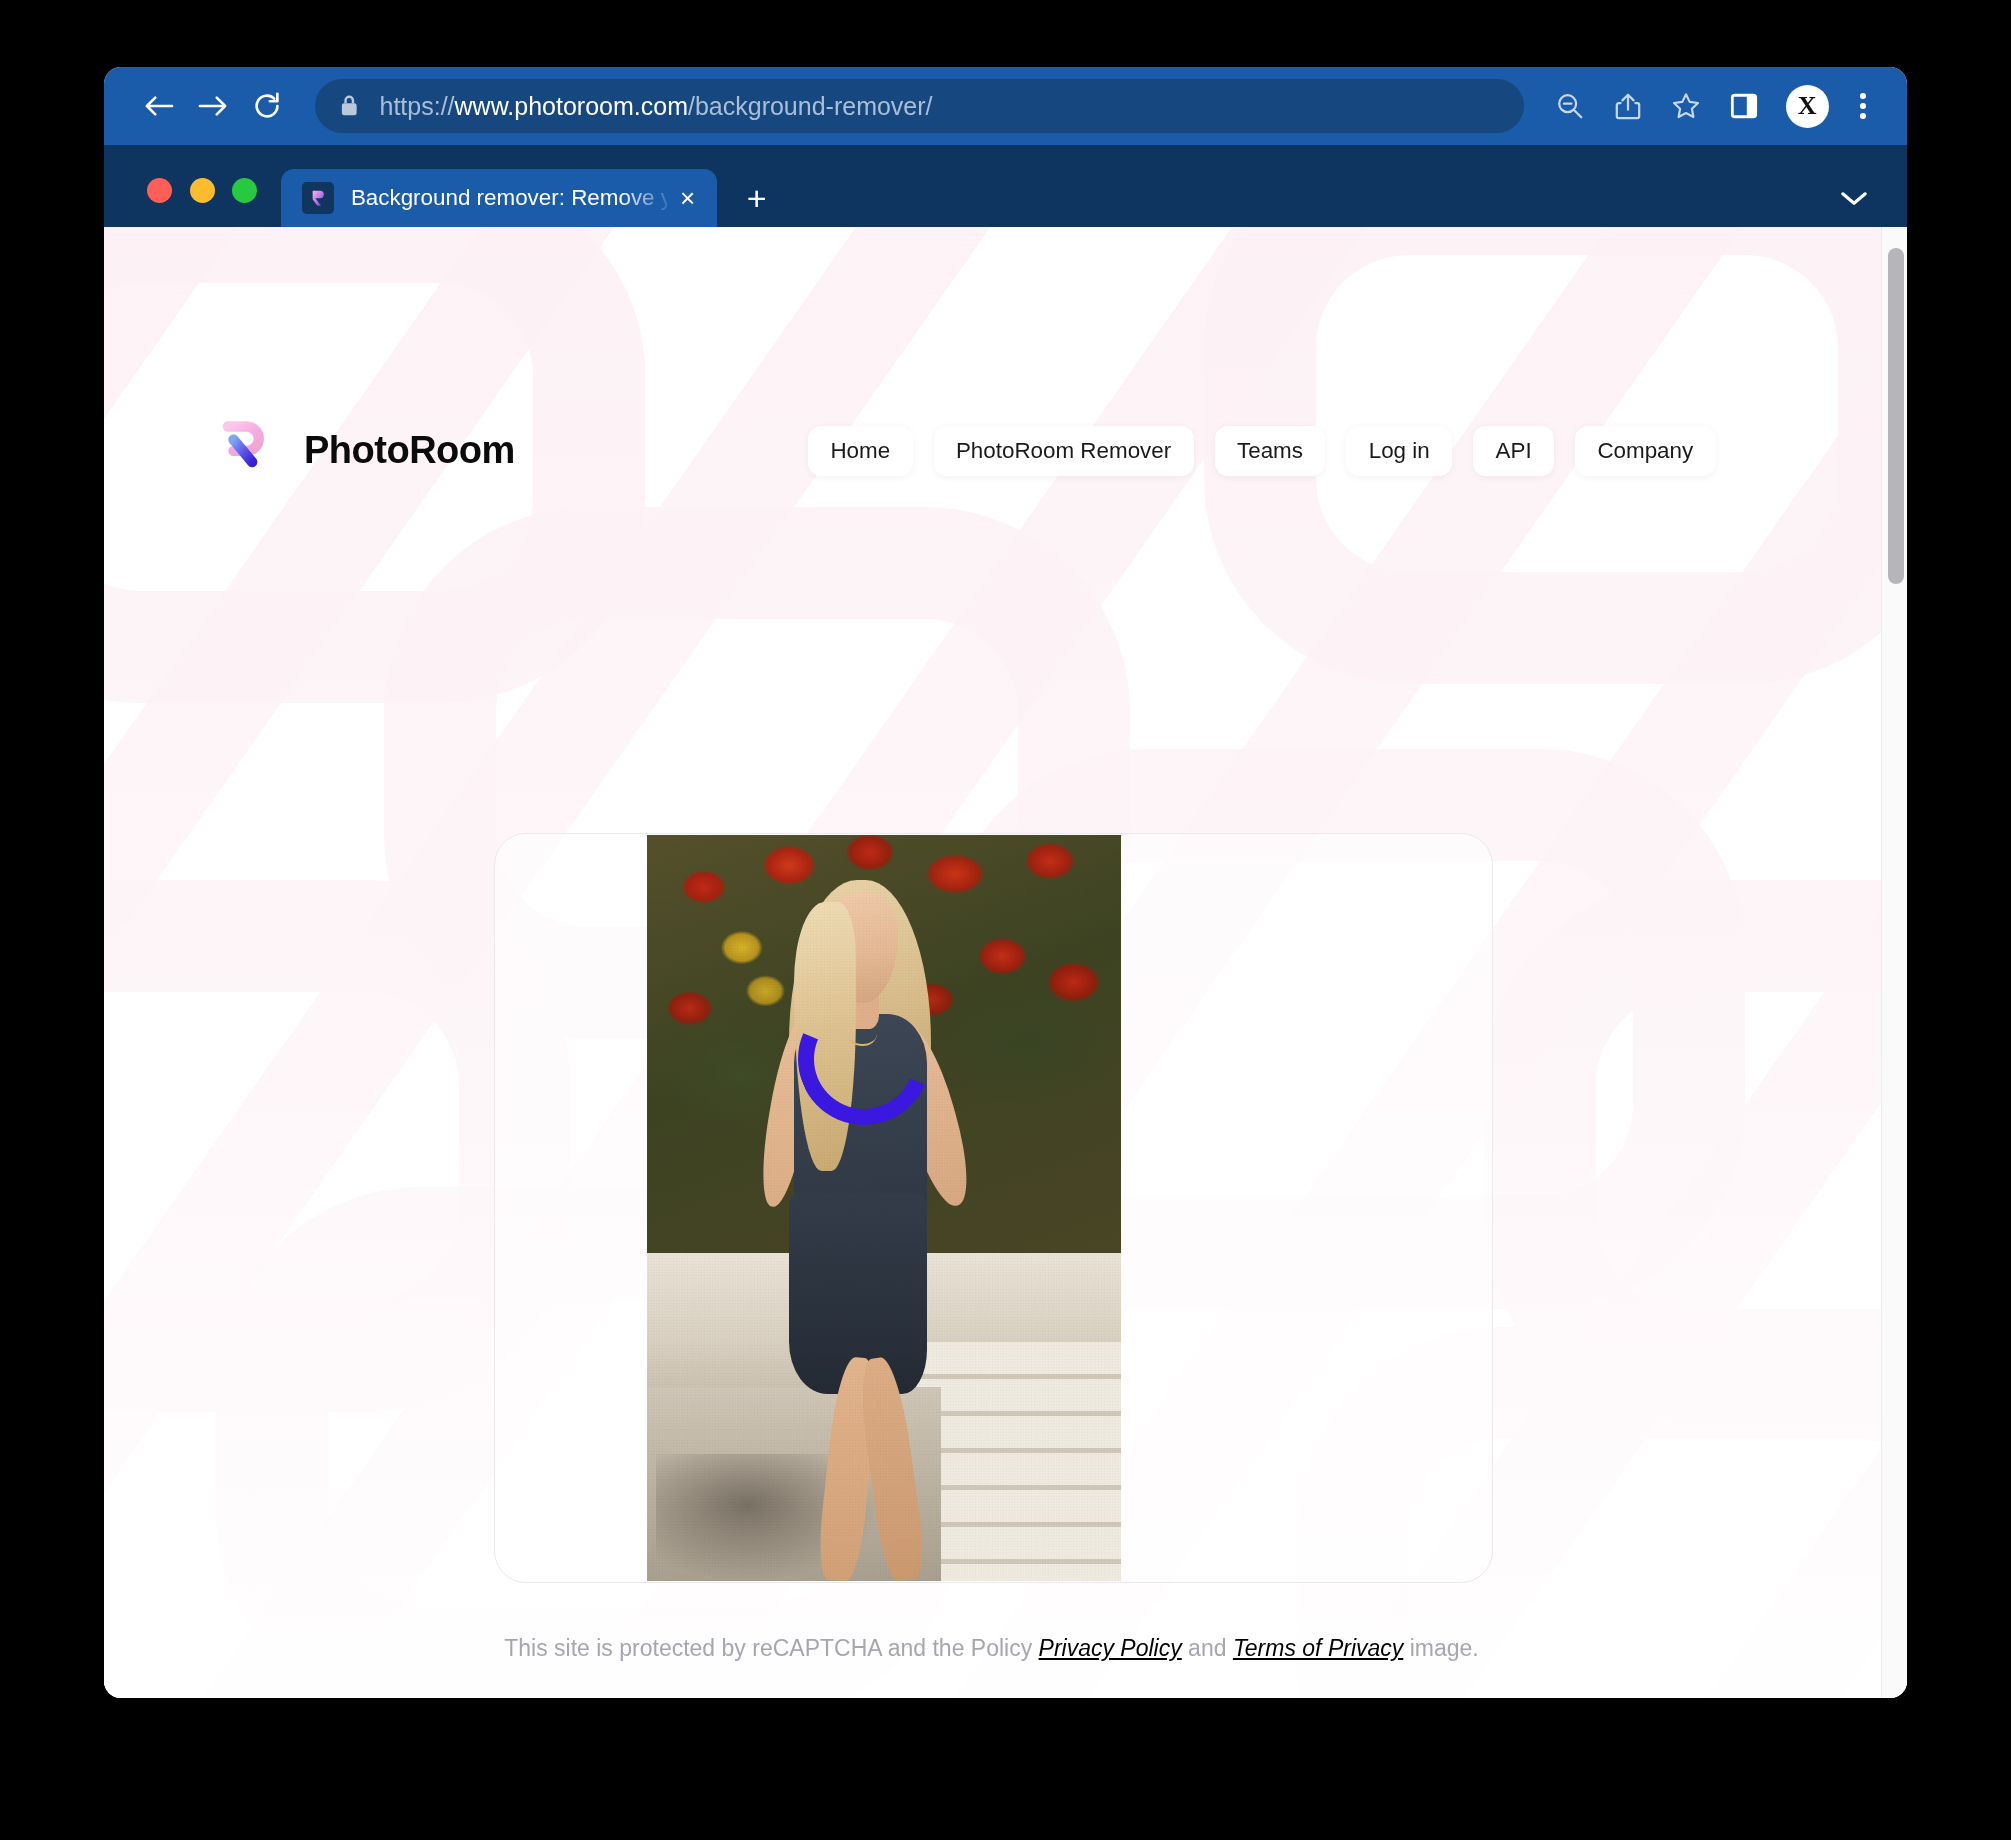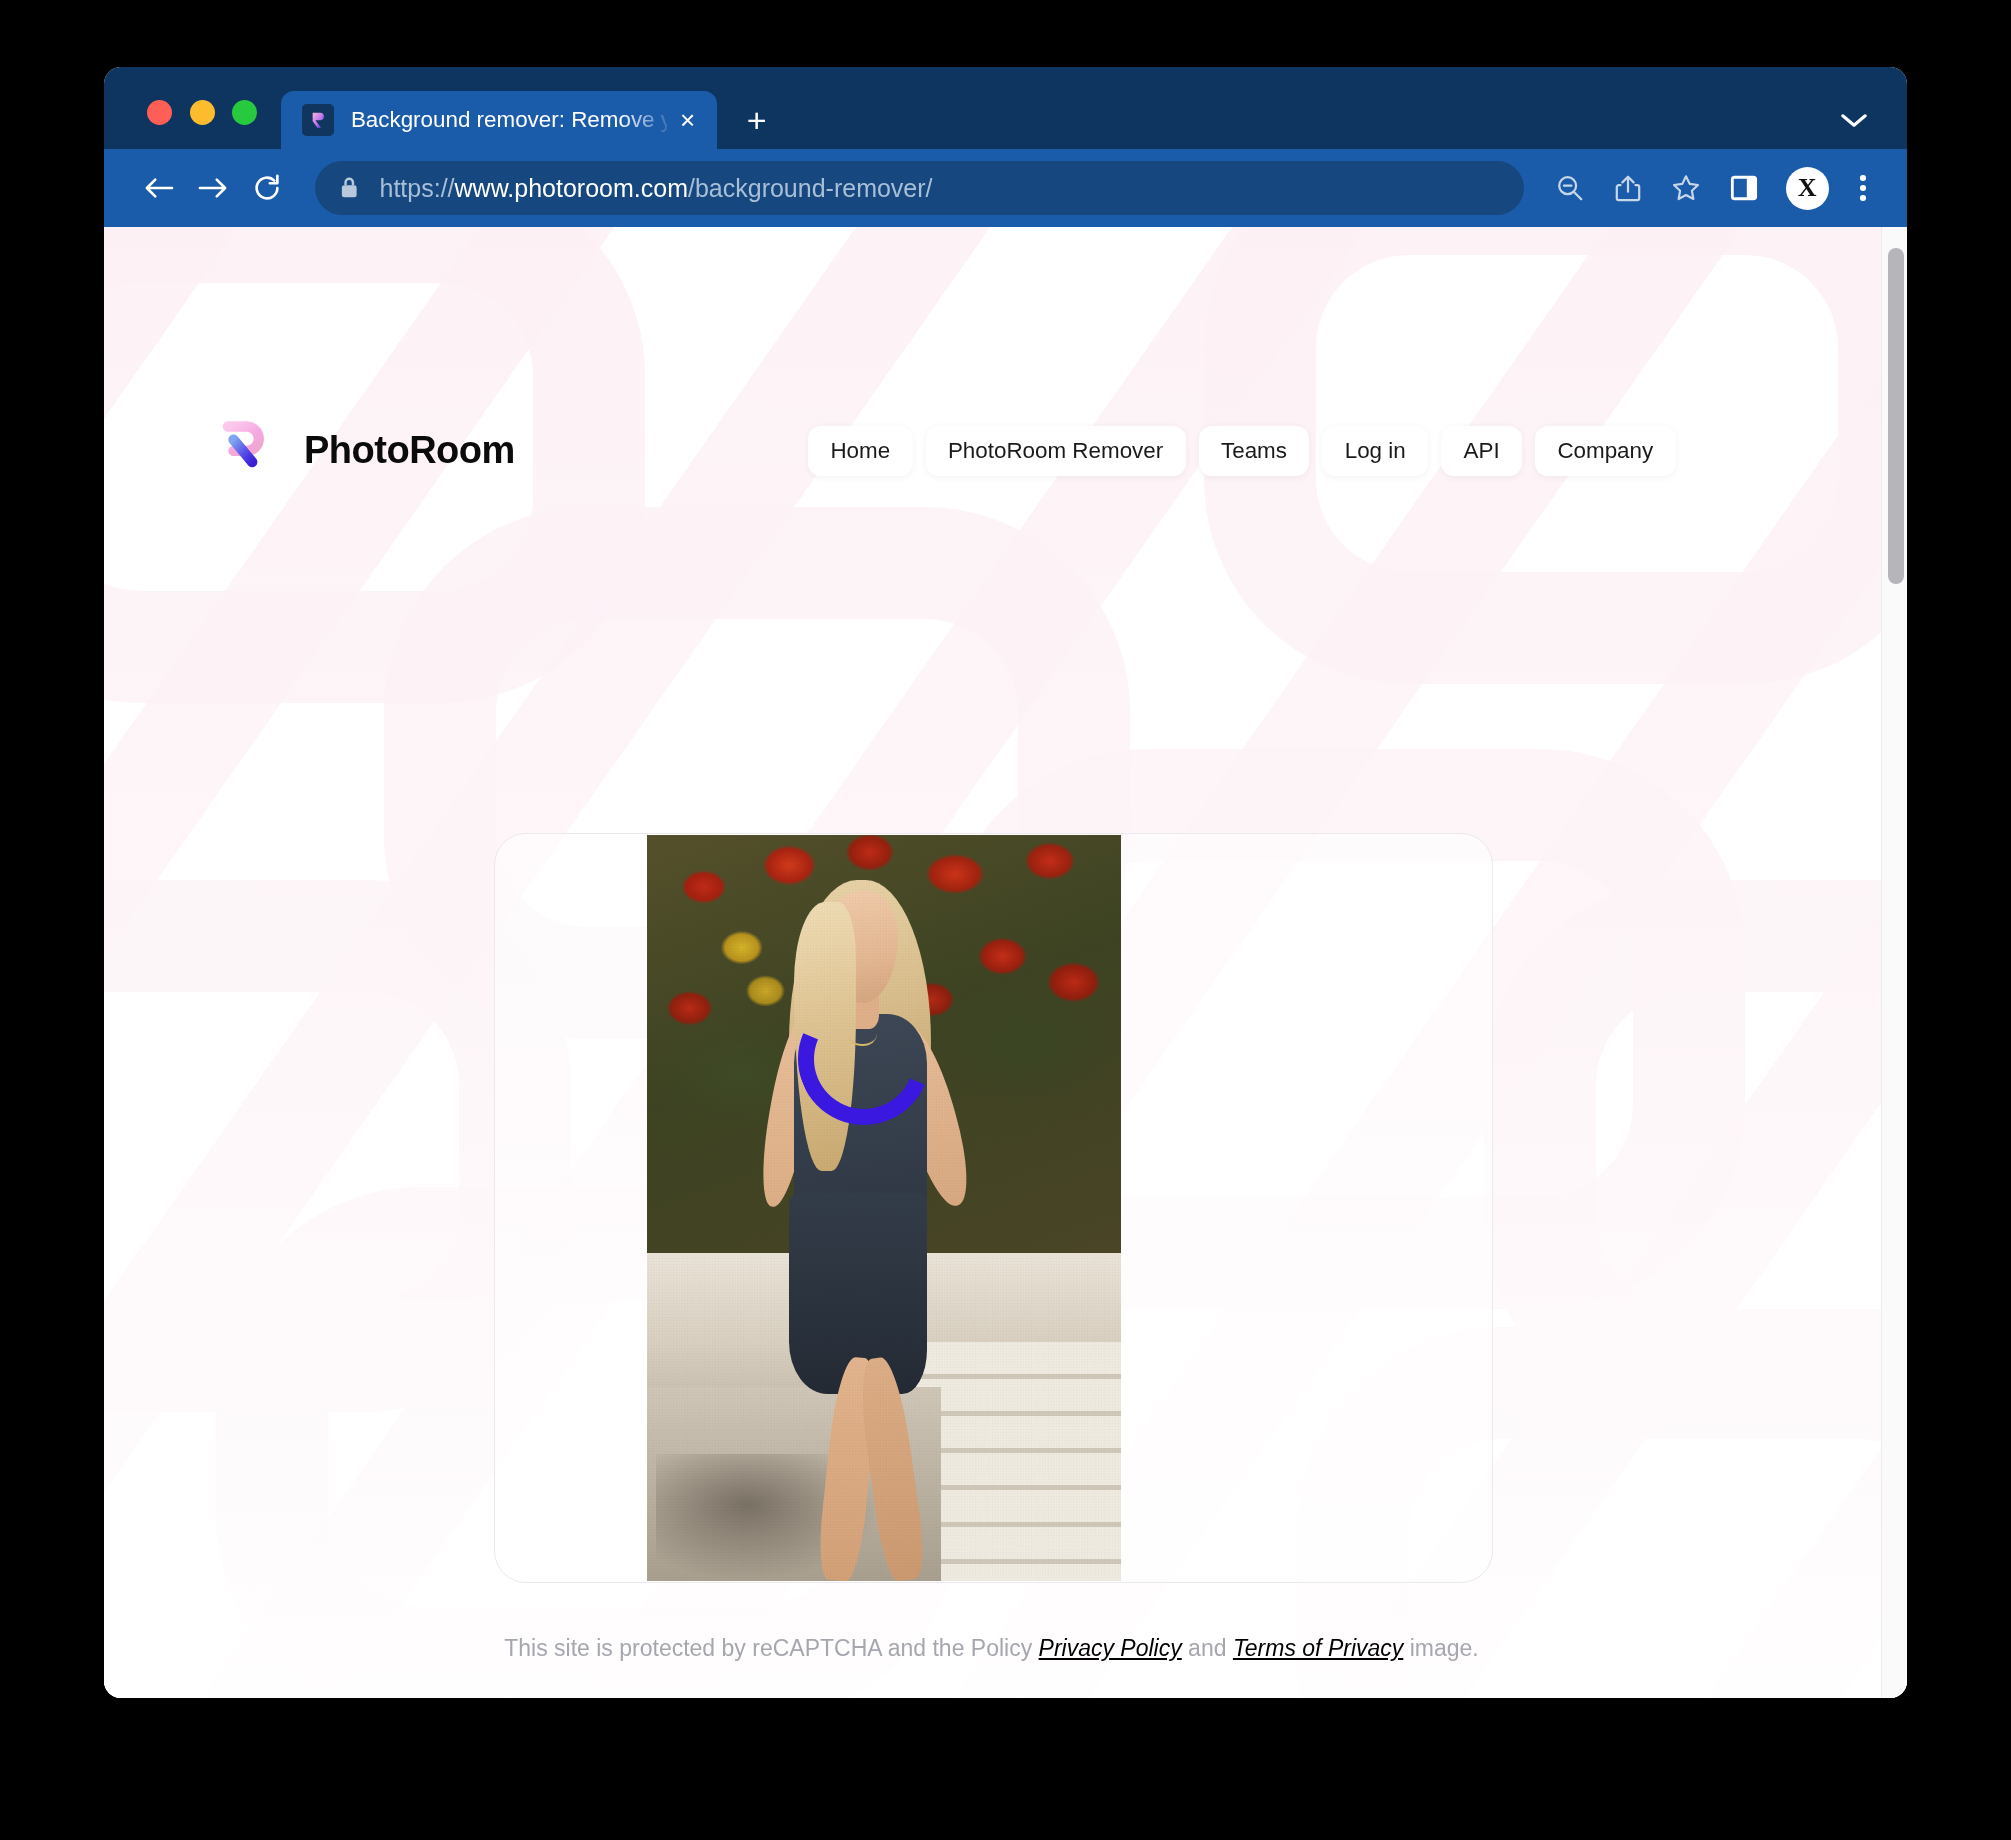--- a/index.html
+++ b/index.html
@@ -271,21 +271,21 @@
     font-size: 38px;
     font-weight: bold;
     color: #0B0B0B;
     letter-spacing: -0.5px;
   }
   #site-nav {
     position: absolute;
     left: 704px;
     display: flex;
     align-items: flex-start;
-    gap: 13px;
+    gap: 21px;
   }
   .nav-pill {
     background: #ffffff;
     border-radius: 13px;
     height: 50px;
     display: flex;
     align-items: center;
     padding: 0 22.4px;
     font-size: 22.4px;
     color: #1A1A1A;
@@ -506,20 +506,80 @@
     height: 336px;
     border-radius: 8.4px;
     background: #B6B6BA;
   }
 </style>
 </head>
 <body>
 
 <div id="browser-window">
 
+  <div id="toolbar">
+    <div class="nav-btn">
+      <svg width="32" height="28" viewBox="0 0 34 30" aria-hidden="true">
+        <path d="M31 15H4M13 6L4 15l9 9" fill="none" stroke="#ffffff" stroke-width="2.8" stroke-linecap="round" stroke-linejoin="round"></path>
+      </svg>
+    </div>
+    <div class="nav-btn">
+      <svg width="32" height="28" viewBox="0 0 34 30" aria-hidden="true">
+        <path d="M3 15h27M21 6l9 9-9 9" fill="none" stroke="#ffffff" stroke-width="2.8" stroke-linecap="round" stroke-linejoin="round"></path>
+      </svg>
+    </div>
+    <div class="nav-btn">
+      <svg width="32" height="32" viewBox="0 0 34 34" aria-hidden="true">
+        <path d="M28 17a11 11 0 1 1-3.3-7.8" fill="none" stroke="#ffffff" stroke-width="2.8" stroke-linecap="round"></path>
+        <path d="M28 4v8h-8" fill="none" stroke="#ffffff" stroke-width="2.8" stroke-linecap="round" stroke-linejoin="round"></path>
+      </svg>
+    </div>
+
+    <div class="omnibox">
+      <div class="lock-icon">
+        <svg width="20.5" height="24" viewBox="0 0 22 26" aria-hidden="true">
+          <rect x="3" y="10" width="16" height="13" rx="2.5" fill="#B8C9DD"></rect>
+          <path d="M7 10V7a4 4 0 0 1 8 0v3" fill="none" stroke="#B8C9DD" stroke-width="2.6"></path>
+        </svg>
+      </div>
+      <div class="url-text"><span>https://</span><span class="url-host">www.photoroom.com</span><span>/background-remover/</span></div>
+    </div>
+
+    <div class="omni-icon">
+      <svg width="30" height="30" viewBox="0 0 32 32" aria-hidden="true">
+        <circle cx="13.5" cy="13.5" r="9" fill="none" stroke="#C7D7E8" stroke-width="2.4"></circle>
+        <path d="M9.5 13.5h8" stroke="#C7D7E8" stroke-width="2.4" stroke-linecap="round"></path>
+        <path d="M20.5 20.5L28 28" stroke="#C7D7E8" stroke-width="2.4" stroke-linecap="round"></path>
+      </svg>
+    </div>
+    <div class="omni-icon">
+      <svg width="28" height="30" viewBox="0 0 30 32" aria-hidden="true">
+        <path d="M7 13H5a2 2 0 0 0-2 2v12a2 2 0 0 0 2 2h20a2 2 0 0 0 2-2V15a2 2 0 0 0-2-2h-2" fill="none" stroke="#C7D7E8" stroke-width="2.4" stroke-linecap="round"></path>
+        <path d="M15 20V4M9 10l6-6 6 6" fill="none" stroke="#C7D7E8" stroke-width="2.4" stroke-linecap="round" stroke-linejoin="round"></path>
+      </svg>
+    </div>
+    <div class="omni-icon">
+      <svg width="30" height="30" viewBox="0 0 32 32" aria-hidden="true">
+        <path d="M16 3.5l3.9 8.1 8.9 1.2-6.5 6.2 1.6 8.8-7.9-4.3-7.9 4.3 1.6-8.8L3.2 12.8l8.9-1.2z" fill="none" stroke="#C7D7E8" stroke-width="2.3" stroke-linejoin="round"></path>
+      </svg>
+    </div>
+    <div class="tb-icon">
+      <svg width="28" height="28" viewBox="0 0 30 30" aria-hidden="true">
+        <rect x="2.5" y="3.5" width="25" height="23" rx="2.5" fill="none" stroke="#ffffff" stroke-width="3"></rect>
+        <rect x="18" y="3.5" width="9.5" height="23" fill="#ffffff"></rect>
+      </svg>
+    </div>
+    <div class="avatar">X</div>
+    <div class="kebab">
+      <span></span>
+        <span></span>
+        <span></span>
+    </div>
+  </div>
+
   <div id="tab-strip">
     <div class="traffic-lights">
       <div class="traffic-light tl-red"></div>
       <div class="traffic-light tl-yellow"></div>
       <div class="traffic-light tl-green"></div>
     </div>
 
     <div class="tab">
       <div class="tab-favicon">
         <svg width="20.5" height="20.5" viewBox="0 0 22 22" aria-hidden="true">
@@ -538,80 +598,20 @@
     </div>
 
     <div class="new-tab-btn">+</div>
 
     <div class="tab-strip-spacer"></div>
 
     <div class="tab-list-chevron">
       <svg width="28" height="17" viewBox="0 0 30 18" aria-hidden="true">
         <path d="M3 4l12 10L27 4" fill="none" stroke="#ffffff" stroke-width="3.4" stroke-linecap="round" stroke-linejoin="round"></path>
       </svg>
-    </div>
-  </div>
-
-  <div id="toolbar">
-    <div class="nav-btn">
-      <svg width="32" height="28" viewBox="0 0 34 30" aria-hidden="true">
-        <path d="M31 15H4M13 6L4 15l9 9" fill="none" stroke="#ffffff" stroke-width="2.8" stroke-linecap="round" stroke-linejoin="round"></path>
-      </svg>
-    </div>
-    <div class="nav-btn">
-      <svg width="32" height="28" viewBox="0 0 34 30" aria-hidden="true">
-        <path d="M3 15h27M21 6l9 9-9 9" fill="none" stroke="#ffffff" stroke-width="2.8" stroke-linecap="round" stroke-linejoin="round"></path>
-      </svg>
-    </div>
-    <div class="nav-btn">
-      <svg width="32" height="32" viewBox="0 0 34 34" aria-hidden="true">
-        <path d="M28 17a11 11 0 1 1-3.3-7.8" fill="none" stroke="#ffffff" stroke-width="2.8" stroke-linecap="round"></path>
-        <path d="M28 4v8h-8" fill="none" stroke="#ffffff" stroke-width="2.8" stroke-linecap="round" stroke-linejoin="round"></path>
-      </svg>
-    </div>
-
-    <div class="omnibox">
-      <div class="lock-icon">
-        <svg width="20.5" height="24" viewBox="0 0 22 26" aria-hidden="true">
-          <rect x="3" y="10" width="16" height="13" rx="2.5" fill="#B8C9DD"></rect>
-          <path d="M7 10V7a4 4 0 0 1 8 0v3" fill="none" stroke="#B8C9DD" stroke-width="2.6"></path>
-        </svg>
-      </div>
-      <div class="url-text"><span>https://</span><span class="url-host">www.photoroom.com</span><span>/background-remover/</span></div>
-    </div>
-
-    <div class="omni-icon">
-      <svg width="30" height="30" viewBox="0 0 32 32" aria-hidden="true">
-        <circle cx="13.5" cy="13.5" r="9" fill="none" stroke="#C7D7E8" stroke-width="2.4"></circle>
-        <path d="M9.5 13.5h8" stroke="#C7D7E8" stroke-width="2.4" stroke-linecap="round"></path>
-        <path d="M20.5 20.5L28 28" stroke="#C7D7E8" stroke-width="2.4" stroke-linecap="round"></path>
-      </svg>
-    </div>
-    <div class="omni-icon">
-      <svg width="28" height="30" viewBox="0 0 30 32" aria-hidden="true">
-        <path d="M7 13H5a2 2 0 0 0-2 2v12a2 2 0 0 0 2 2h20a2 2 0 0 0 2-2V15a2 2 0 0 0-2-2h-2" fill="none" stroke="#C7D7E8" stroke-width="2.4" stroke-linecap="round"></path>
-        <path d="M15 20V4M9 10l6-6 6 6" fill="none" stroke="#C7D7E8" stroke-width="2.4" stroke-linecap="round" stroke-linejoin="round"></path>
-      </svg>
-    </div>
-    <div class="omni-icon">
-      <svg width="30" height="30" viewBox="0 0 32 32" aria-hidden="true">
-        <path d="M16 3.5l3.9 8.1 8.9 1.2-6.5 6.2 1.6 8.8-7.9-4.3-7.9 4.3 1.6-8.8L3.2 12.8l8.9-1.2z" fill="none" stroke="#C7D7E8" stroke-width="2.3" stroke-linejoin="round"></path>
-      </svg>
-    </div>
-    <div class="tb-icon">
-      <svg width="28" height="28" viewBox="0 0 30 30" aria-hidden="true">
-        <rect x="2.5" y="3.5" width="25" height="23" rx="2.5" fill="none" stroke="#ffffff" stroke-width="3"></rect>
-        <rect x="18" y="3.5" width="9.5" height="23" fill="#ffffff"></rect>
-      </svg>
-    </div>
-    <div class="avatar">X</div>
-    <div class="kebab">
-      <span></span>
-        <span></span>
-        <span></span>
     </div>
   </div>
 
   <div id="viewport">
     <div id="page-bg"></div>
     <div id="page-bg-blobs">
       <div class="blob" style="left:-168px; top:-56px; width:485px; height:308px;"></div>
       <div class="blob" style="left:280px; top:280px; width:522px; height:308px;"></div>
       <div class="blob" style="left:1100px; top:-84px; width:522px; height:317px;"></div>
       <div class="blob" style="left:839px; top:522px; width:578px; height:336px;"></div>

